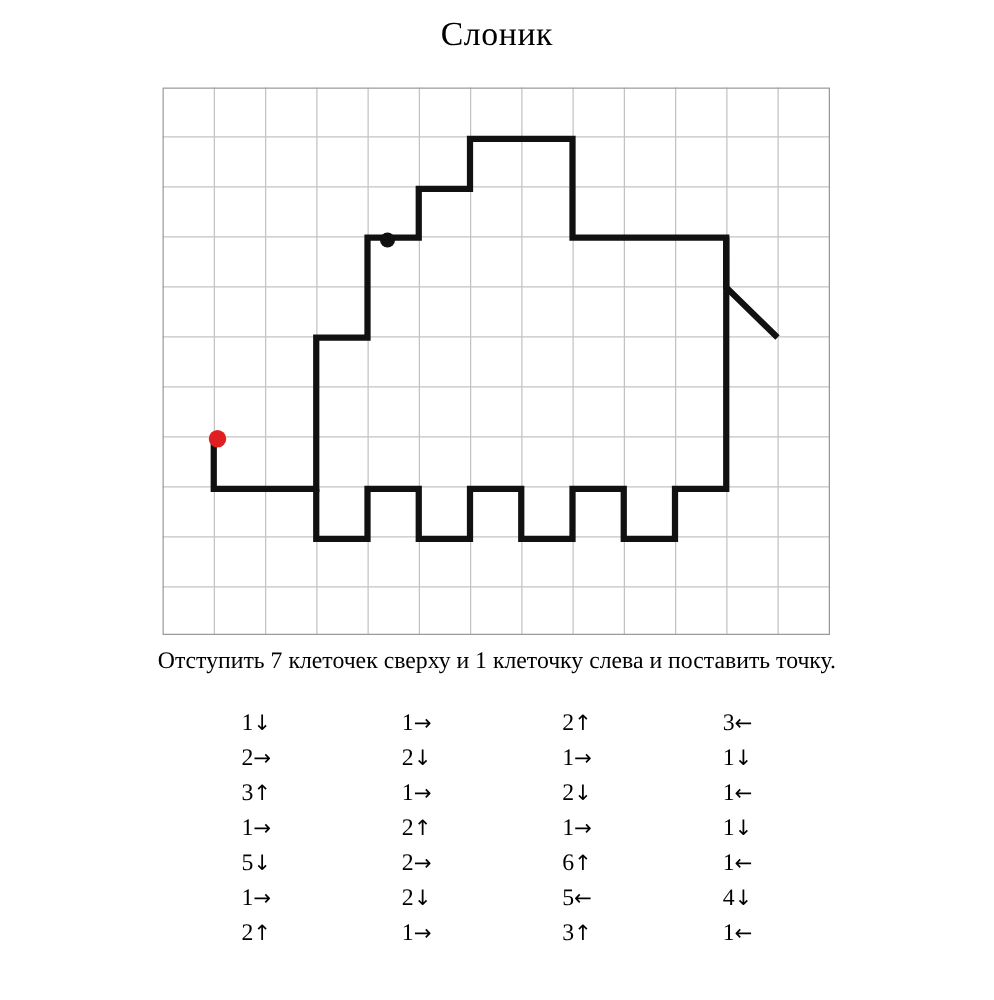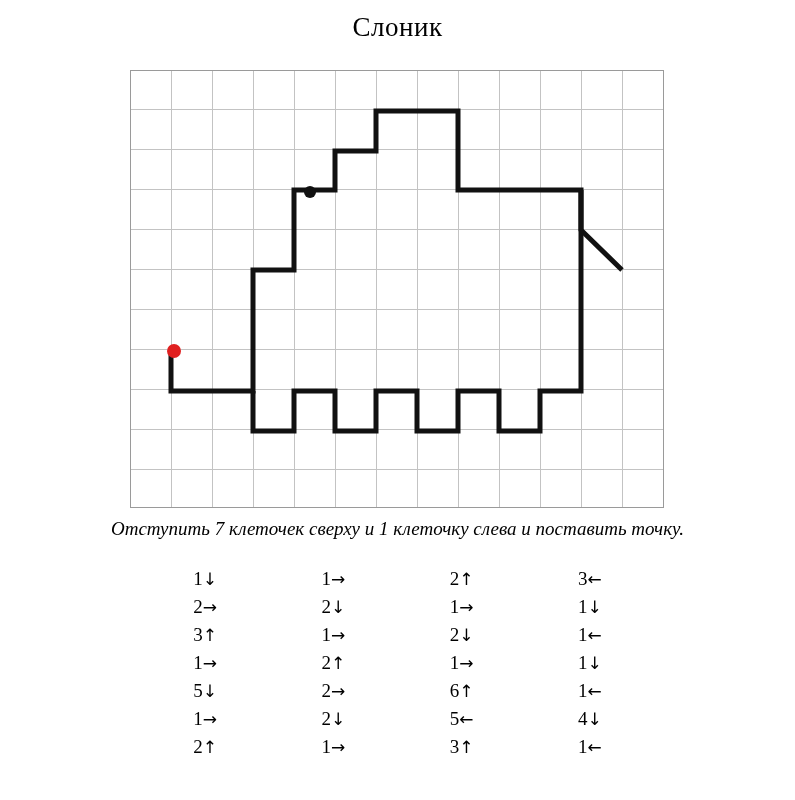--- a/index.html
+++ b/index.html
@@ -40,21 +40,20 @@
     display: block;
   }
   .instruction {
     position: absolute;
     top: 518px;
     left: 0;
     width: 795px;
     text-align: center;
     font-size: 19px;
     font-family: "Liberation Serif", serif;
-    font-style: italic;
   }
   .columns {
     position: absolute;
     top: 565px;
     left: 160px;
     width: 475px;
     display: flex;
     justify-content: space-between;
   }
   .col {

